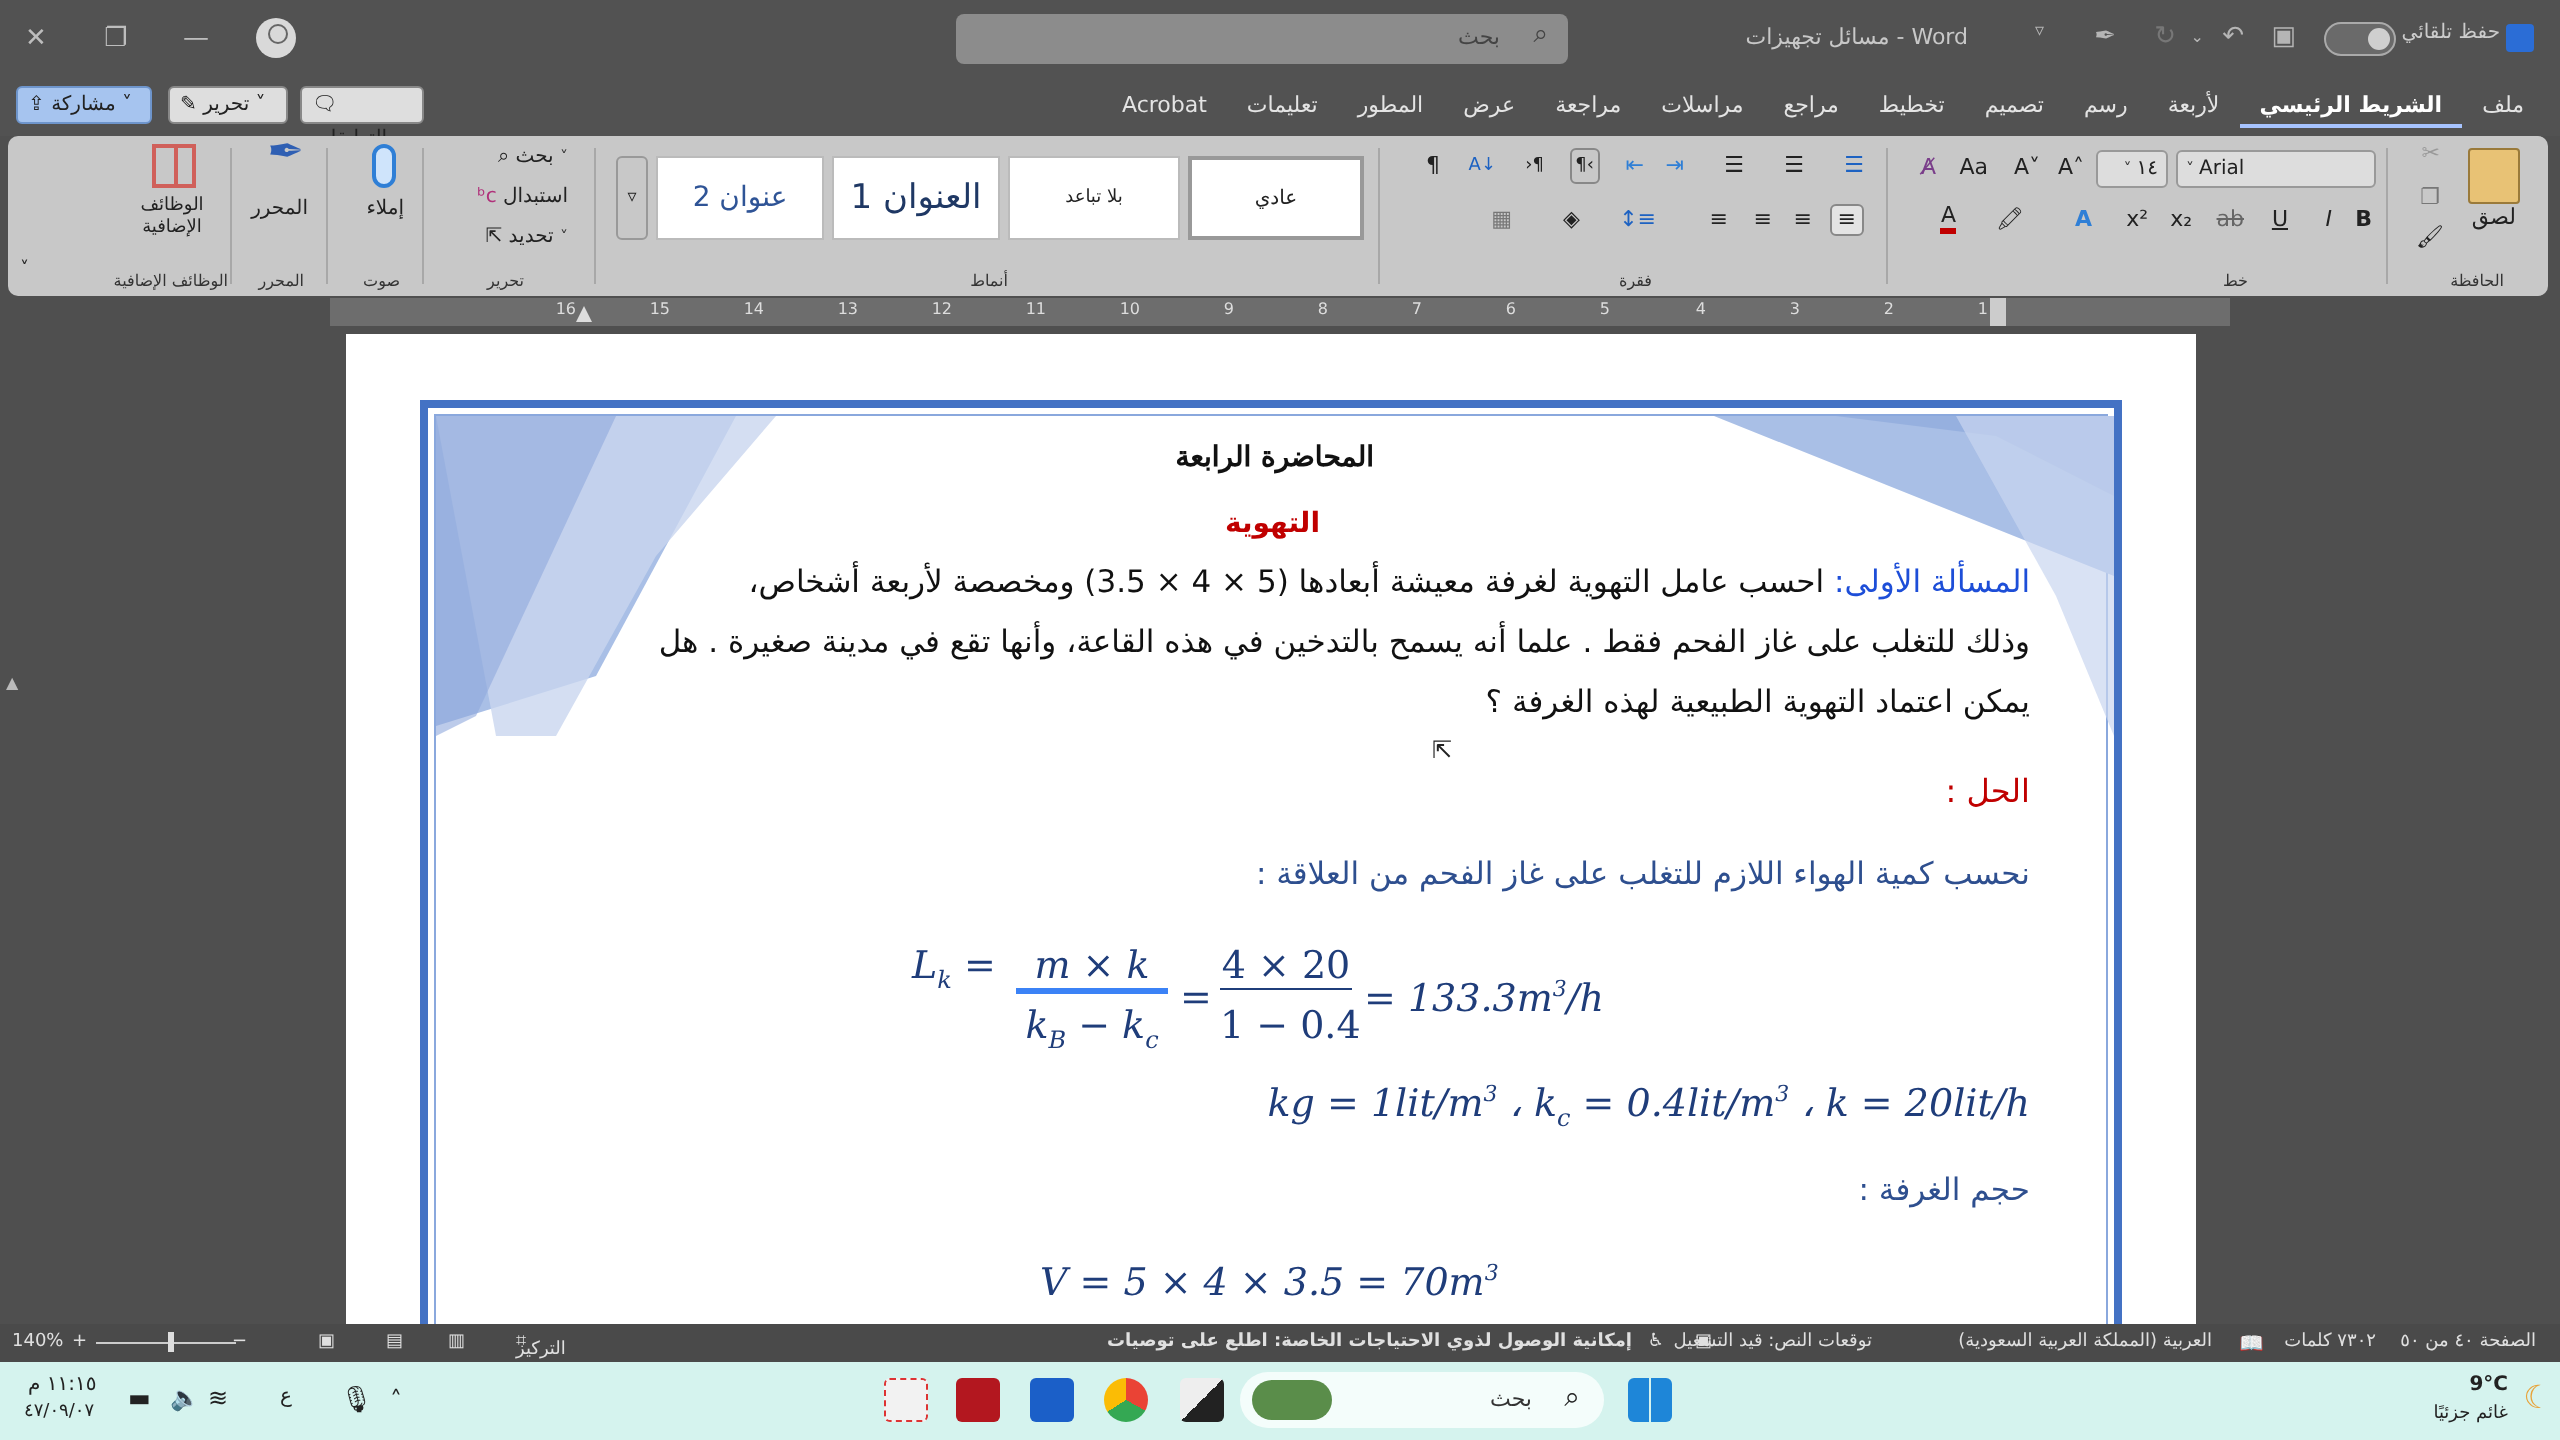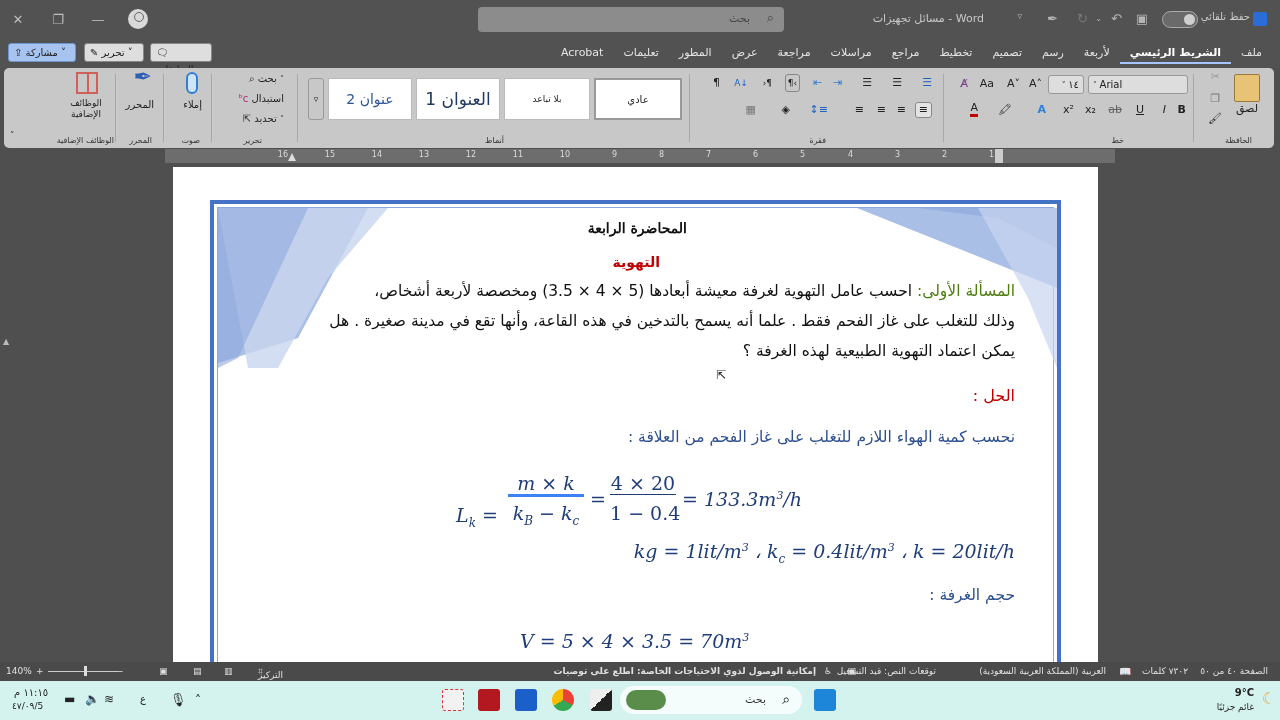--- a/index.html
+++ b/index.html
@@ -212,30 +212,30 @@
           <polygon points="0,0 170,0 110,70 60,160 30,160" fill="#c9d6ef" opacity="0.8"></polygon>
           <polygon points="0,0 90,0 20,150 0,160" fill="#8fa9dc" opacity="0.6"></polygon>
           <polygon points="639,0 839,0 839,80" fill="#a9bfe6"></polygon>
           <polygon points="700,0 839,0 839,40 780,10" fill="#8fa9dc" opacity="0.7"></polygon>
           <polygon points="760,0 839,0 839,160 810,90" fill="#c9d6ef" opacity="0.7"></polygon>
         </svg>
       </div>
       <div class="body" style="right:370px;top:16px;font-size:14px;font-weight:bold;font-family:'DejaVu Serif',serif">المحاضرة الرابعة</div>
       <div class="body" style="right:397px;top:50px;font-size:14px;font-weight:bold;color:#c00000">التهوية</div>
       <div class="body" style="right:42px;top:78px;font-size:15.5px;white-space:nowrap">
-        <span style="color:#4d7c0f">المسألة الأولى:</span>
+        <span style="color:#1d4ed8">المسألة الأولى:</span>
         <span>احسب عامل التهوية لغرفة معيشة أبعادها (5 × 4 × 3.5) ومخصصة لأربعة أشخاص،</span>
       </div>
       <div class="body" style="right:42px;top:108px;font-size:15.5px;white-space:nowrap">وذلك للتغلب على غاز الفحم فقط . علما أنه يسمح بالتدخين في هذه القاعة، وأنها تقع في مدينة صغيرة . هل</div>
       <div class="body" style="right:42px;top:138px;font-size:15.5px;white-space:nowrap">يمكن اعتماد التهوية الطبيعية لهذه الغرفة ؟</div>
       <div class="body" style="right:42px;top:182px;font-size:16px;color:#c00000">الحل :</div>
       <div class="body" style="right:42px;top:224px;font-size:15.5px;color:#2e4f8f;white-space:nowrap">نحسب كمية الهواء اللازم للتغلب على غاز الفحم من العلاقة :</div>
 
       <div class="mathline" style="left:242px;top:264px;height:60px">
-        <span class="abs" style="left:0;top:36px"><span>L</span><sub style="font-size:12px">k</sub> =</span>
+        <span class="abs" style="left:0;top:4px"><span>L</span><sub style="font-size:12px">k</sub> =</span>
         <span class="abs" style="left:52px;top:4px;width:76px;text-align:center;border-bottom:3px solid #3b82f6">m × k</span>
         <span class="abs" style="left:52px;top:34px;width:76px;text-align:center"><span>k</span><sub style="font-size:12px">B</sub> − <span>k</span><sub style="font-size:12px">c</sub></span>
         <span class="abs" style="left:134px;top:20px">=</span>
         <span class="abs" style="left:154px;top:4px;width:66px;text-align:center;border-bottom:1px solid #1f3d7a;font-style:normal">4 × 20</span>
         <span class="abs" style="left:154px;top:34px;width:66px;text-align:center;font-style:normal">1 − 0.4</span>
         <span class="abs" style="left:226px;top:20px"><span>= 133.3m</span><sup style="font-size:11px">3</sup><span>/h</span></span>
       </div>
 
       <div class="mathline" style="right:42px;top:336px;direction:ltr">
         <span>kg = 1lit/m</span><sup style="font-size:11px">3</sup><span> ، </span><span>k</span><sub style="font-size:12px">c</sub><span> = 0.4lit/m</span><sup style="font-size:11px">3</sup><span> ، </span><span>k = 20lit/h</span>
@@ -283,14 +283,14 @@
   <div class="tbapp" style="left:515px;background:#1b5fc8"></div>
   <div class="tbapp" style="left:478px;background:#b3171f"></div>
   <div class="tbapp" style="left:442px;background:#f2f2f2;border:1px dashed #d33"></div>
   <div class="tbs" style="left:195px;top:12px;font-size:12px">˄</div>
   <div class="tbs" style="left:170px;top:11px;font-size:13px">🎙</div>
   <div class="tbs" style="left:140px;top:12px">ع</div>
   <div class="tbs" style="left:104px;top:11px;font-size:12px">≋</div>
   <div class="tbs" style="left:85px;top:11px;font-size:12px">🔈</div>
   <div class="tbs" style="left:64px;top:11px;font-size:12px">▬</div>
   <div class="tbs" style="left:14px;top:6px;font-size:10px">١١:١٥ م</div>
-  <div class="tbs" style="left:12px;top:20px;font-size:9px">٤٧/٠٩/5</div>
+  <div class="tbs" style="left:12px;top:20px;font-size:9px">٤٧/٠٩/٠٧</div>
 </div>
 
 </body></html>

